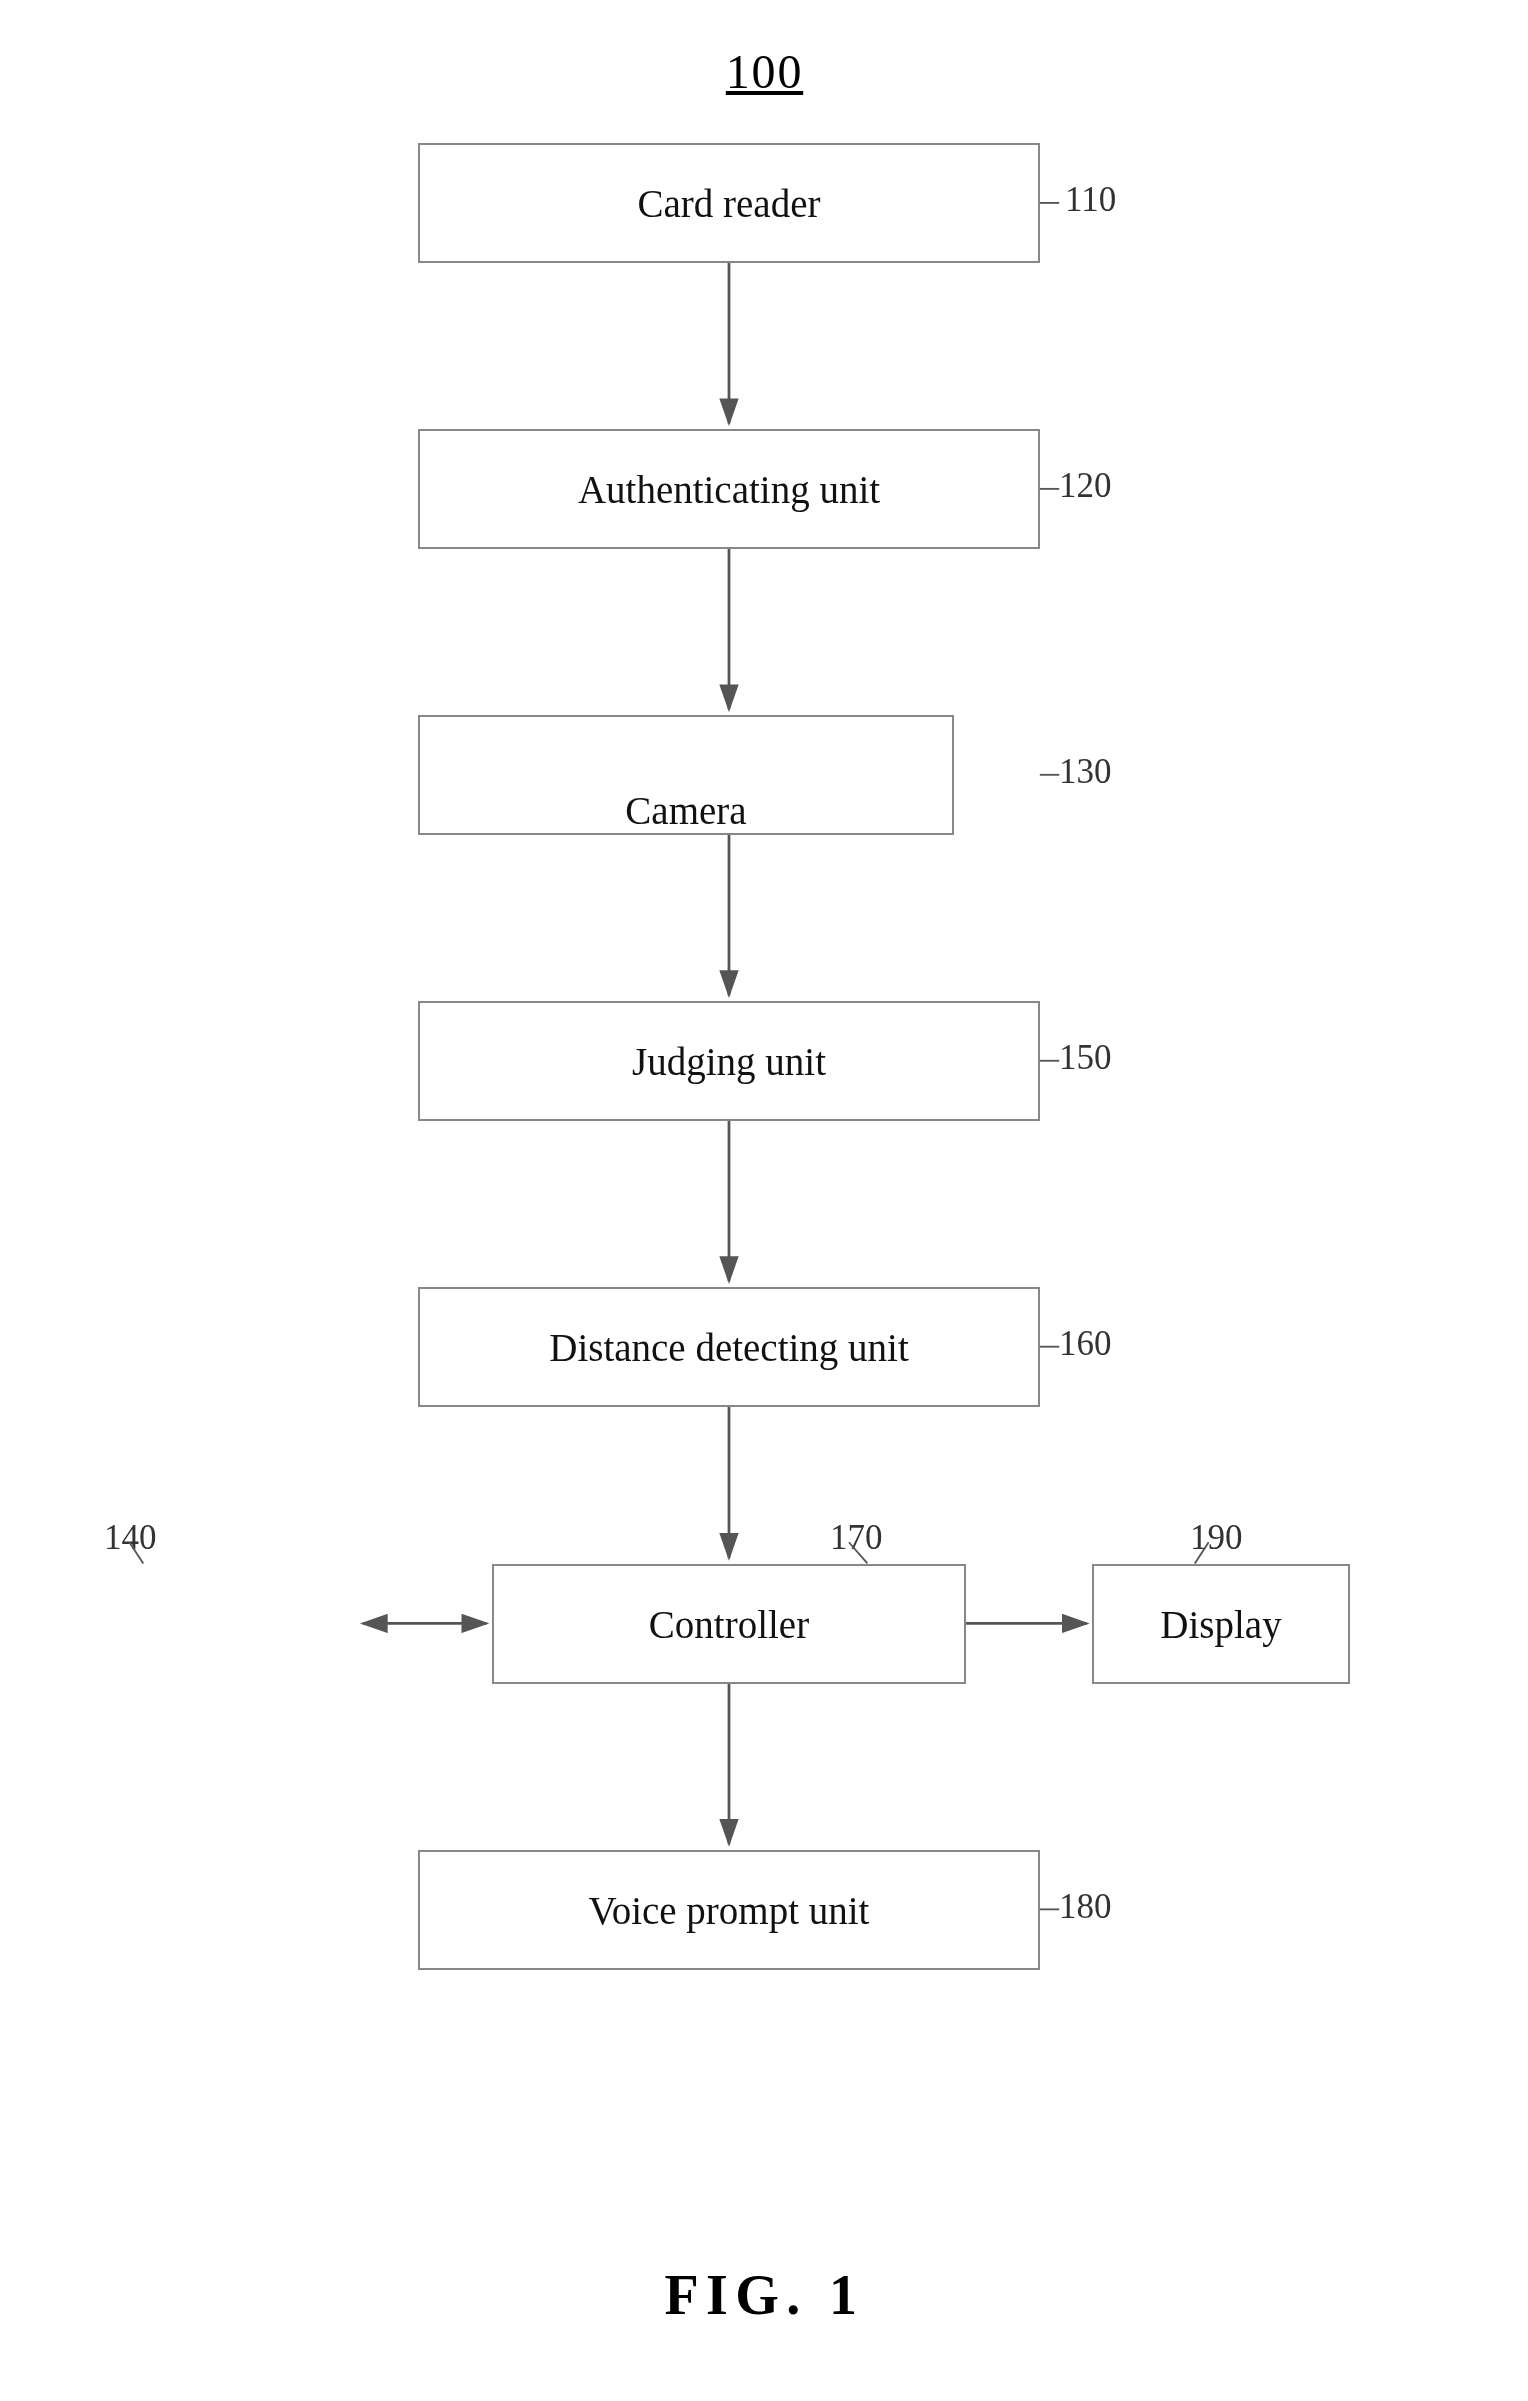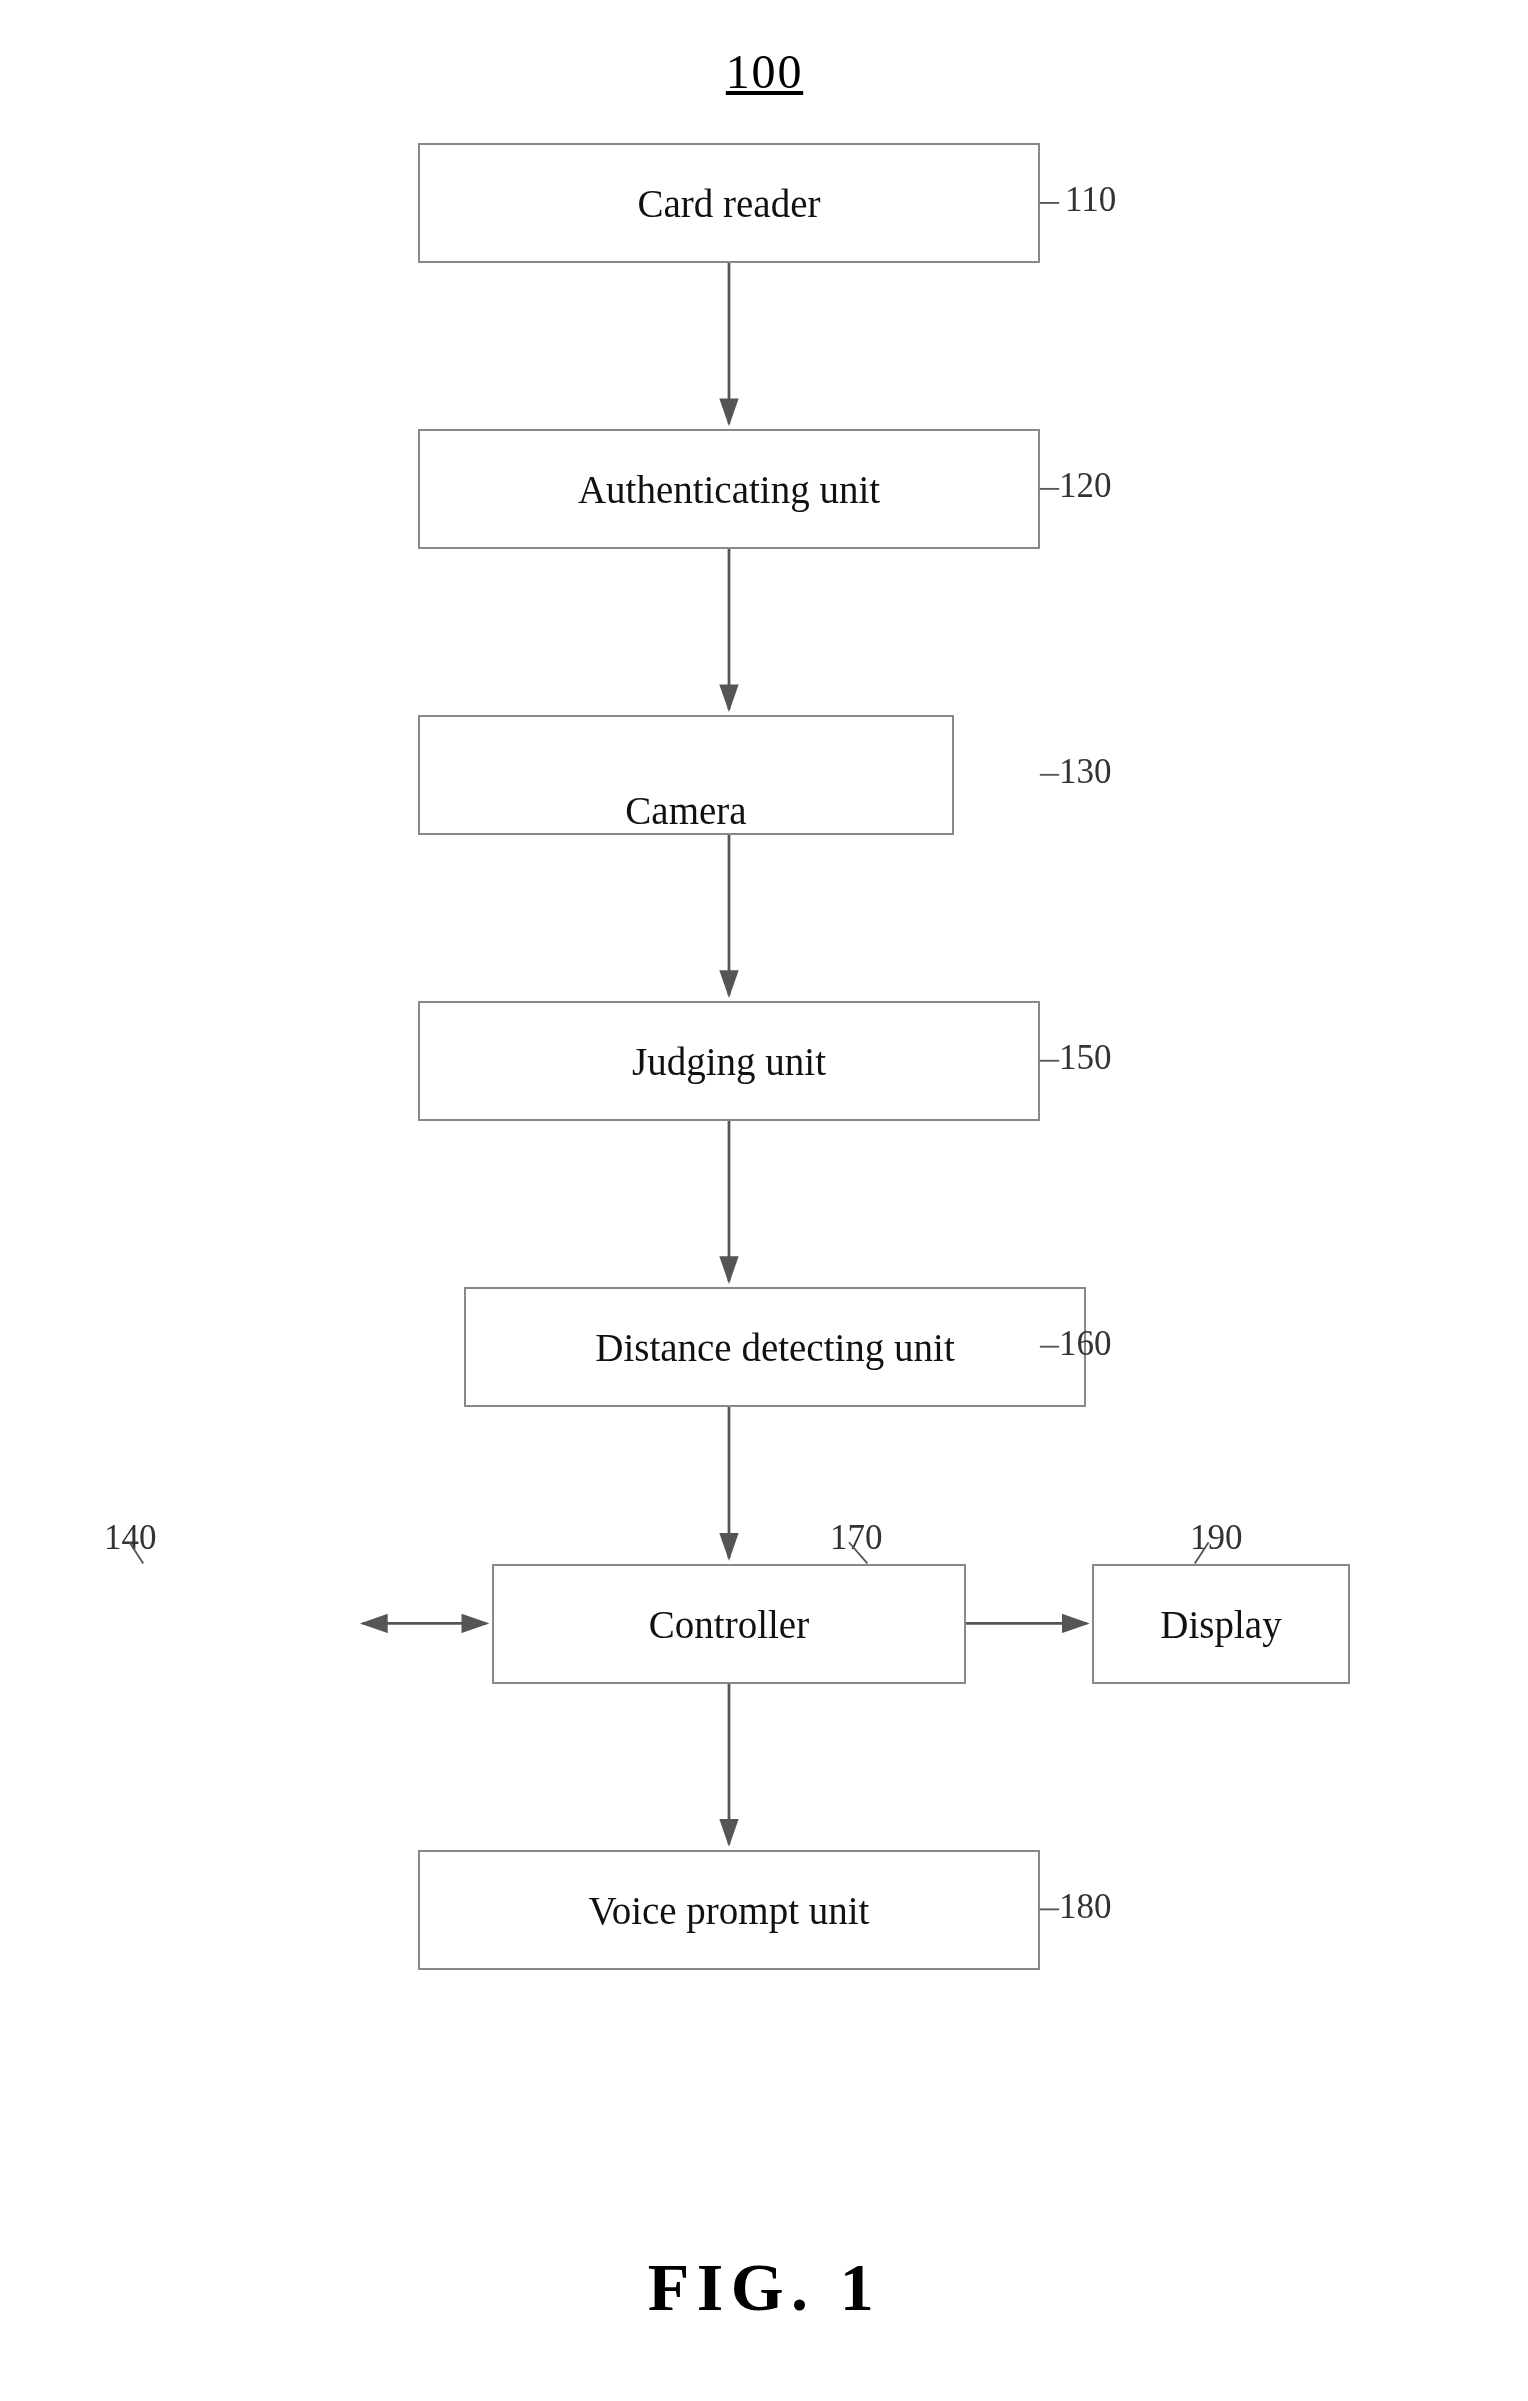--- a/index.html
+++ b/index.html
@@ -60,21 +60,21 @@
       height: 2401px;
       pointer-events: none;
     }
 
     
     .fig-label {
       position: absolute;
       bottom: 74px;
       left: 50%;
       transform: translateX(-50%);
-      font-size: 68px;
+      font-size: 56px;
       font-weight: bold;
       letter-spacing: 7.4px;
     }
   </style>
 </head>
 <body>
 
 <div class="diagram-container">
 
   <div class="fig-number-top">100</div>
@@ -127,21 +127,21 @@
     <span>130</span>
   </div>
 
   <div class="block-box" style="left:418px; top:1001px; width:622px; height:120px;">
     <span>Judging unit</span>
   </div>
   <div class="ref-num" style="left:1059px; top:1038px;">
     <span>150</span>
   </div>
 
-  <div class="block-box" style="left:418px; top:1287px; width:622px; height:120px;margin-left:46px;">
+  <div class="block-box" style="left:418px; top:1287px; width:622px; height:120px;">
     <span>Distance detecting unit</span>
   </div>
   <div class="ref-num" style="left:1059px; top:1324px;">
     <span>160</span>
   </div>
 
   <div class="block-box" style="left:492px; top:1564px; width:474px; height:120px;">
     <span>Controller</span>
   </div>
   <div class="ref-num" style="left:830px; top:1518px;">

